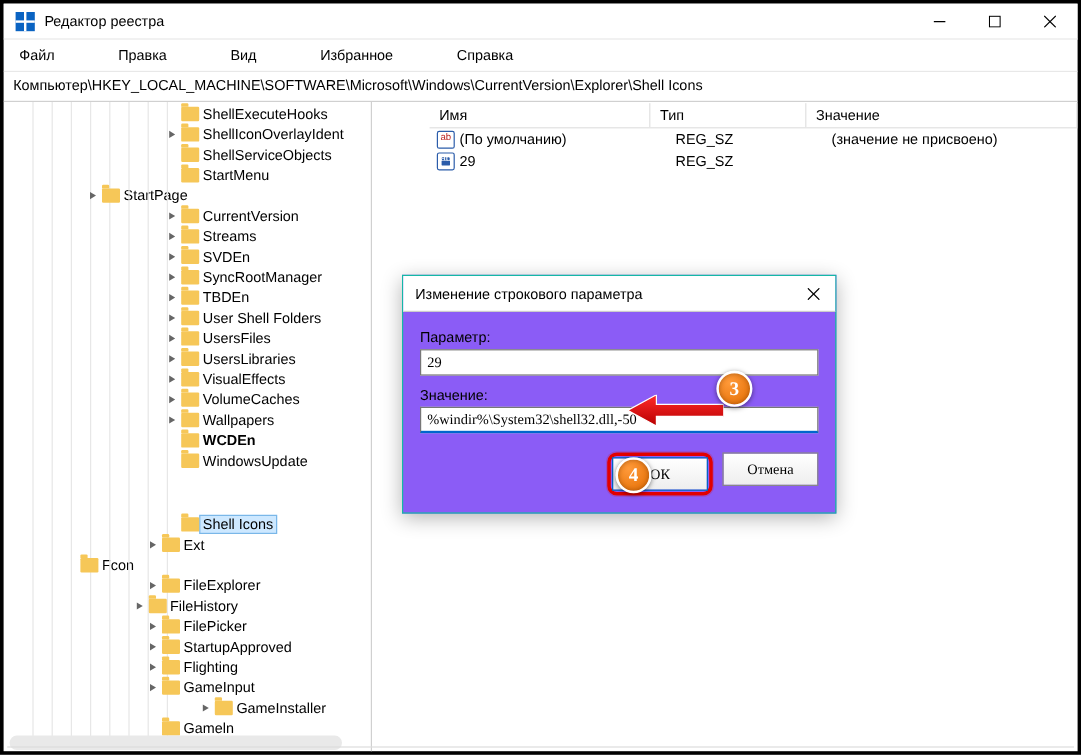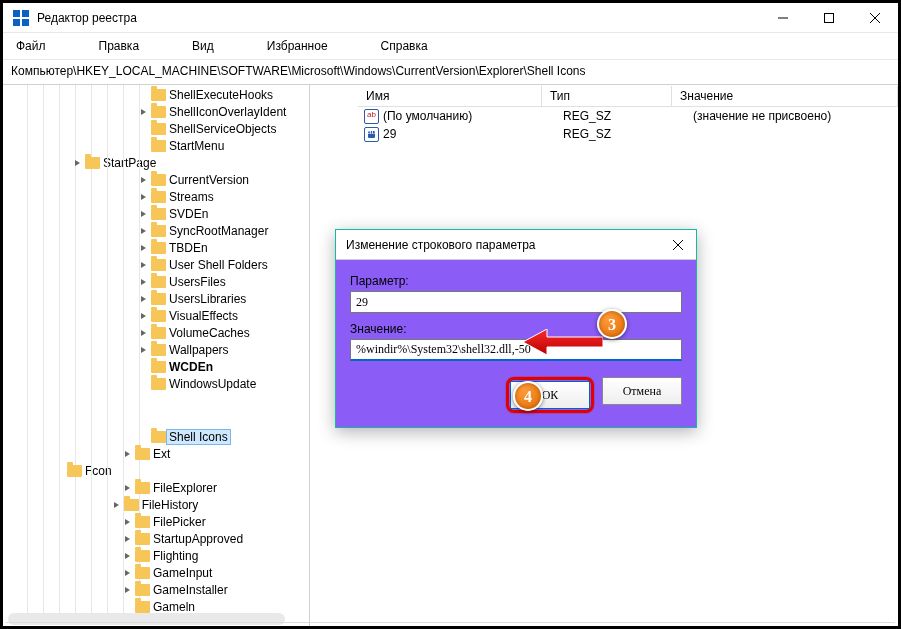--- a/index.html
+++ b/index.html
@@ -274,21 +274,21 @@
         <div class="trow" style="padding-left: 122px;">
           <span class="tw has"></span>
           <span class="fld"></span>
           <span class="lbl">Flighting</span>
         </div>
         <div class="trow" style="padding-left: 122px;">
           <span class="tw has"></span>
           <span class="fld"></span>
           <span class="lbl">GameInput</span>
         </div>
-        <div class="trow" style="padding-left: 122px;">
+        <div class="trow" style="padding-left: 122px; margin-left: 44px;">
           <span class="tw has"></span>
           <span class="fld"></span>
           <span class="lbl">GameInstaller</span>
         </div>
         <div class="trow" style="padding-left: 122px;">
           <span class="tw"></span>
           <span class="fld"></span>
           <span class="lbl">Gameln</span>
         </div>
       </div>

